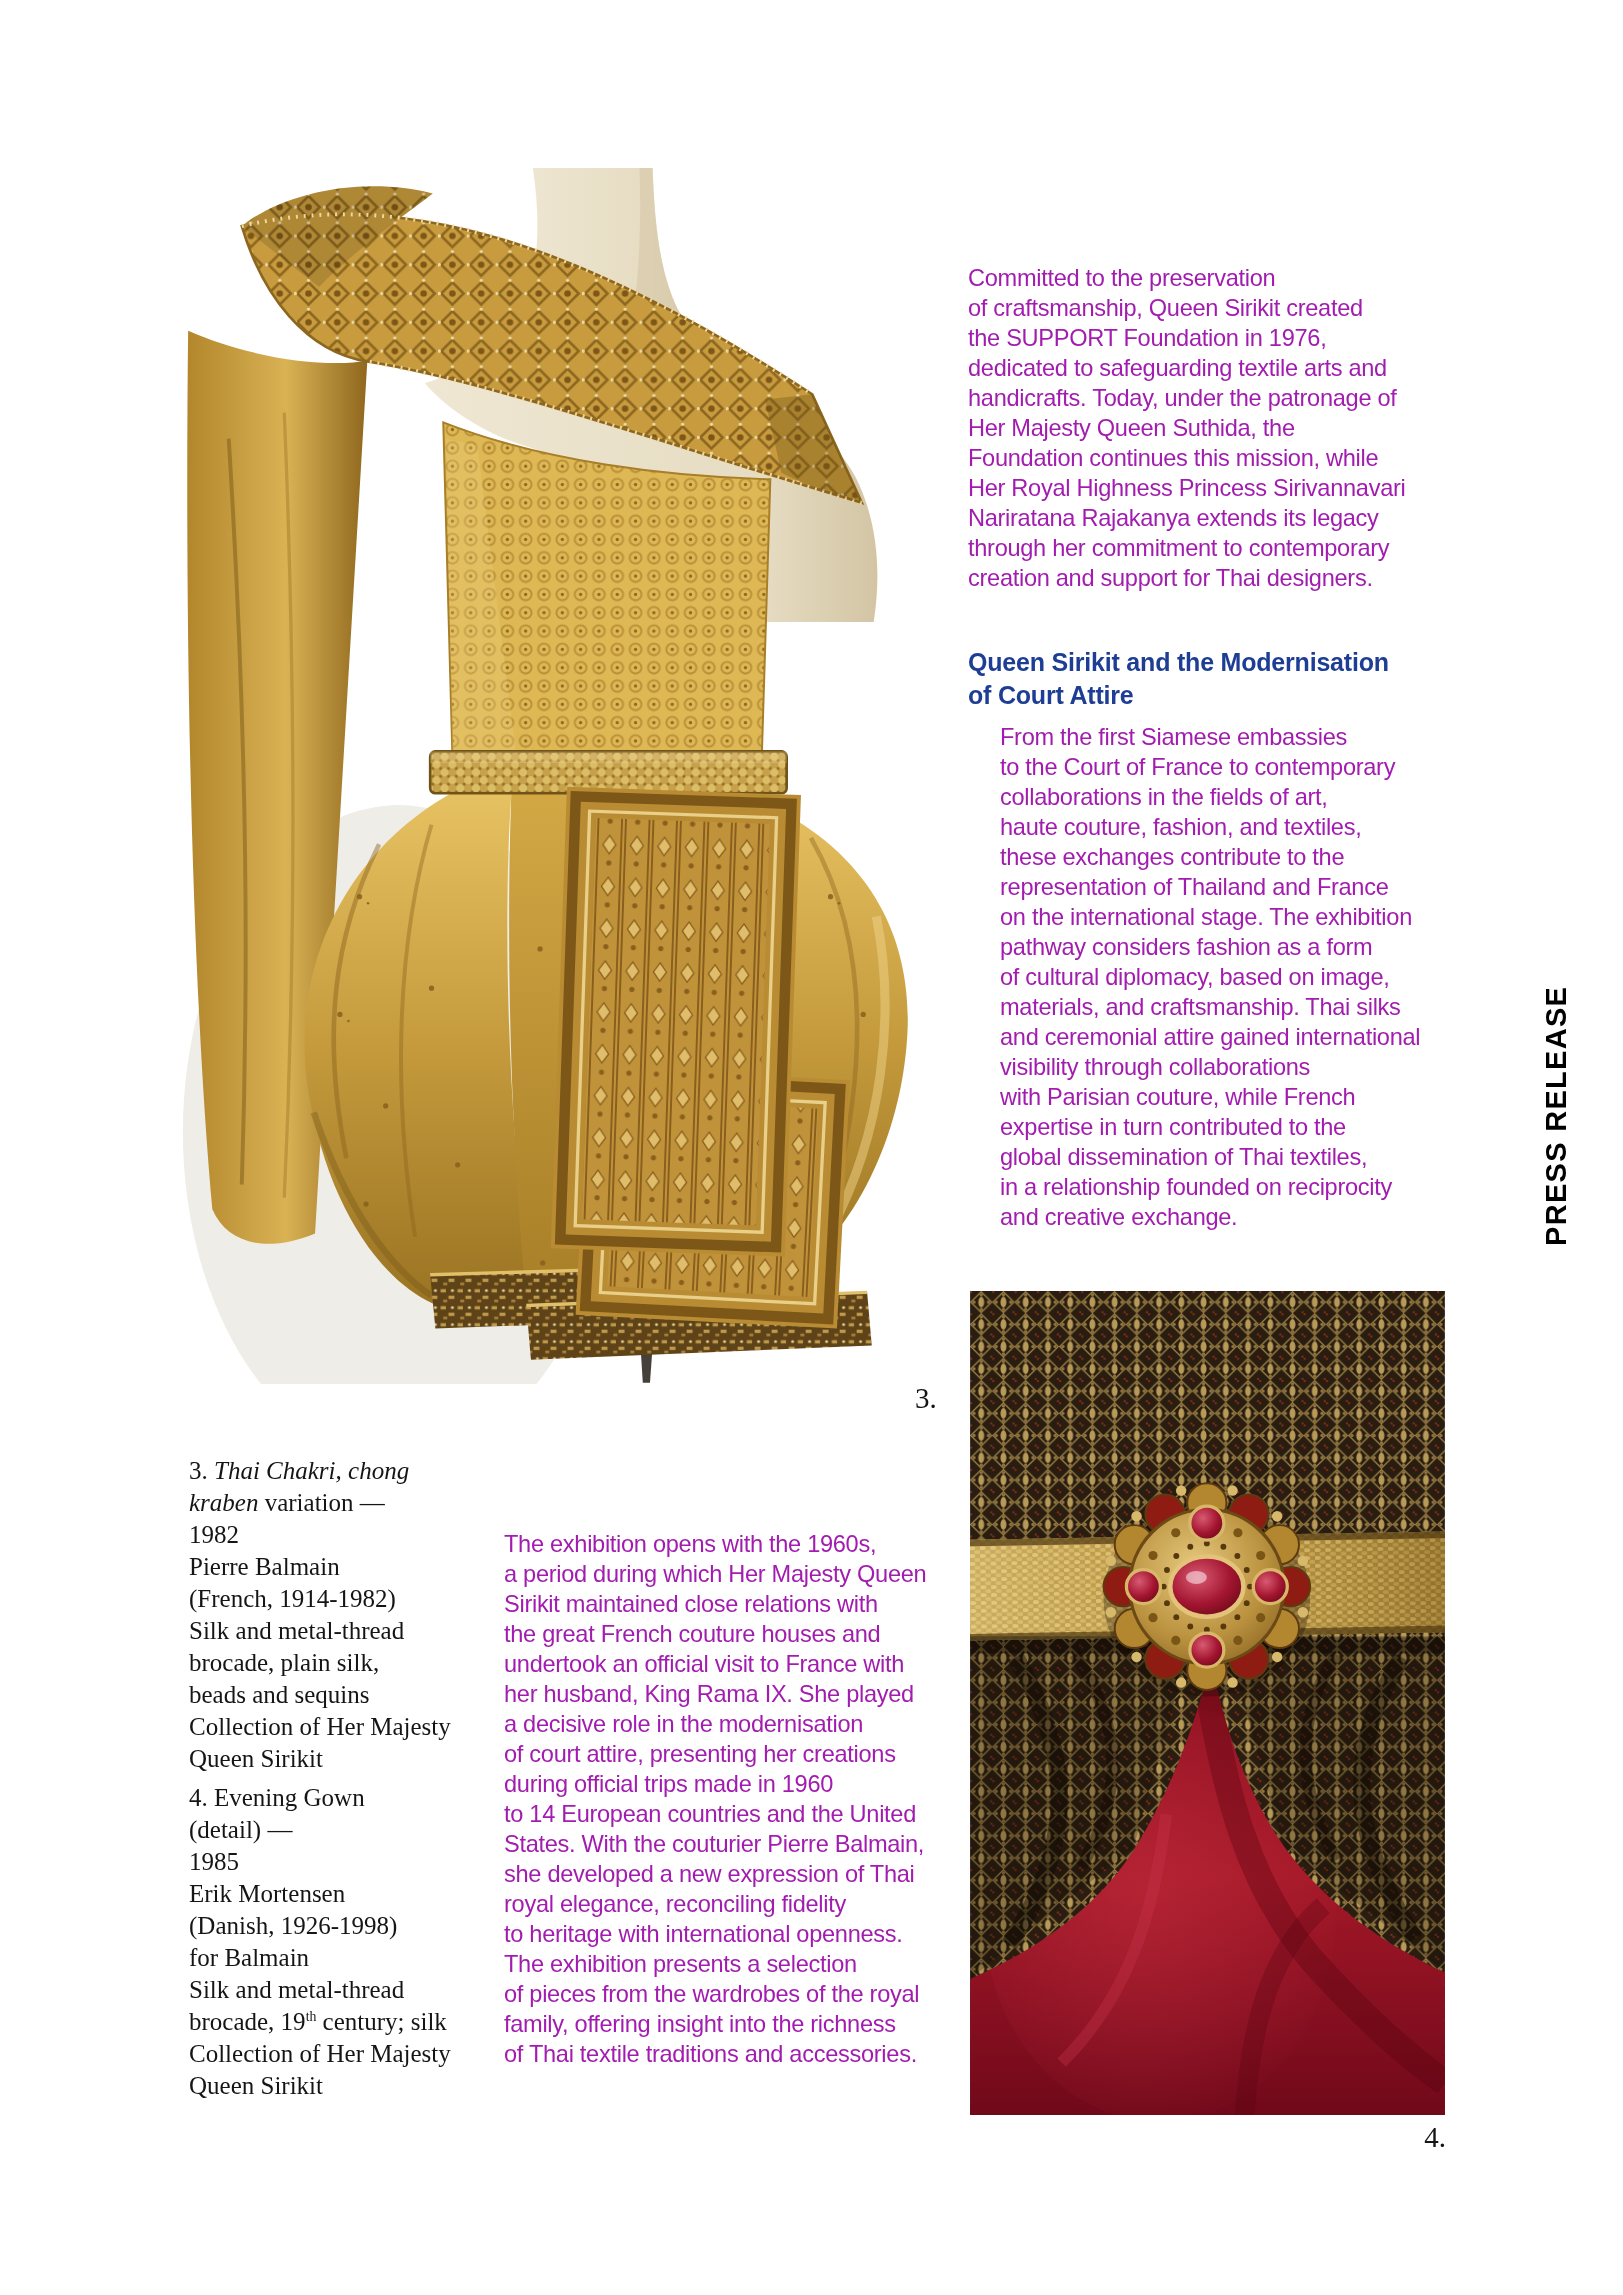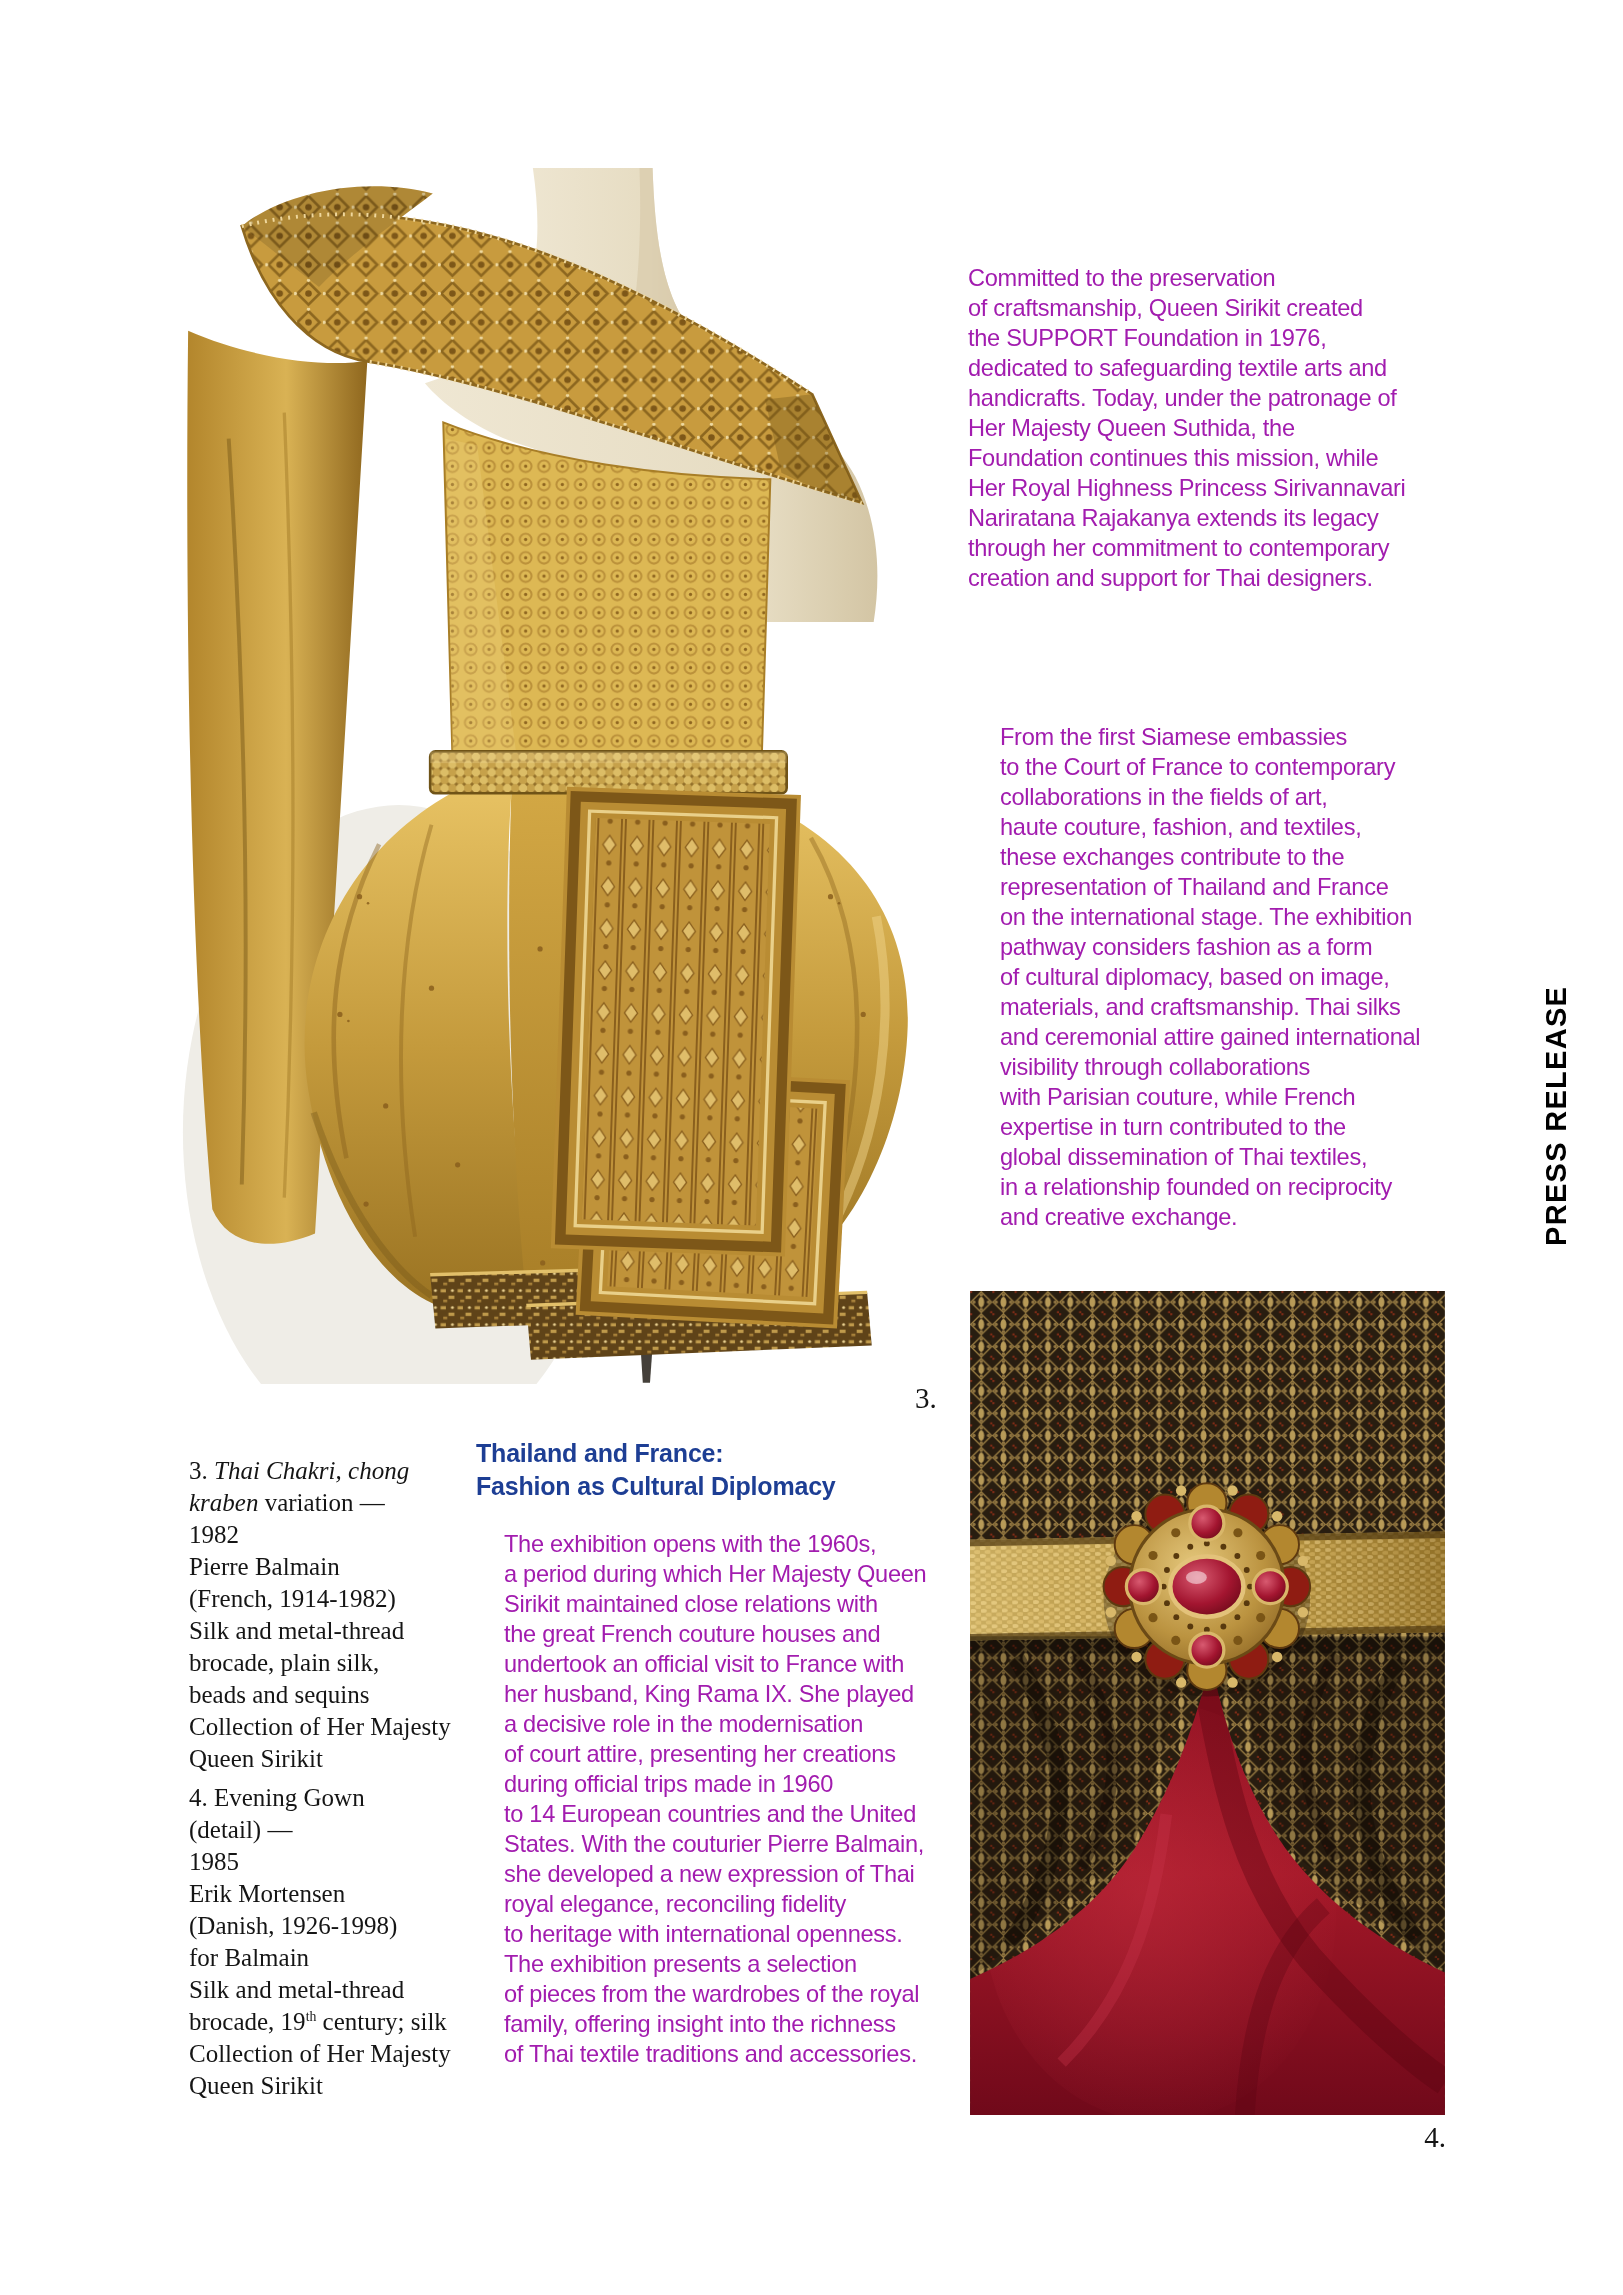--- a/index.html
+++ b/index.html
@@ -163,20 +163,22 @@
 the SUPPORT Foundation in 1976,
 dedicated to safeguarding textile arts and
 handicrafts. Today, under the patronage of
 Her Majesty Queen Suthida, the
 Foundation continues this mission, while
 Her Royal Highness Princess Sirivannavari
 Nariratana Rajakanya extends its legacy
 through her commitment to contemporary
 creation and support for Thai designers.</p>
 
+  <h2 class="abs heading" style="left:968px;top:646px">Queen Sirikit and the Modernisation
+of Court Attire</h2>
 
   <p class="abs body-text" style="left:1000px;top:722px;width:497px">From the first Siamese embassies
 to the Court of France to contemporary
 collaborations in the fields of art,
 haute couture, fashion, and textiles,
 these exchanges contribute to the
 representation of Thailand and France
 on the international stage. The exhibition
 pathway considers fashion as a form
 of cultural diplomacy, based on image,
@@ -206,22 +208,20 @@
 (detail) —
 1985
 Erik Mortensen
 (Danish, 1926-1998)
 for Balmain
 Silk and metal-thread
 brocade, 19</span><sup>th</sup><span> century; silk
 Collection of Her Majesty
 Queen Sirikit</span></p>
 
-  <h2 class="abs heading" style="left:476px;top:1437px">Thailand and France:
-Fashion as Cultural Diplomacy</h2>
 
   <p class="abs body-text" style="left:504px;top:1529px;width:468px">The exhibition opens with the 1960s,
 a period during which Her Majesty Queen
 Sirikit maintained close relations with
 the great French couture houses and
 undertook an official visit to France with
 her husband, King Rama IX. She played
 a decisive role in the modernisation
 of court attire, presenting her creations
 during official trips made in 1960

